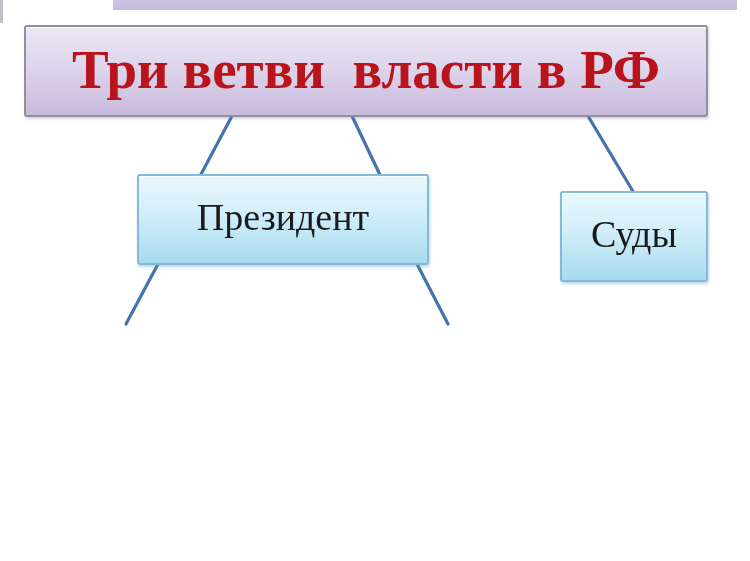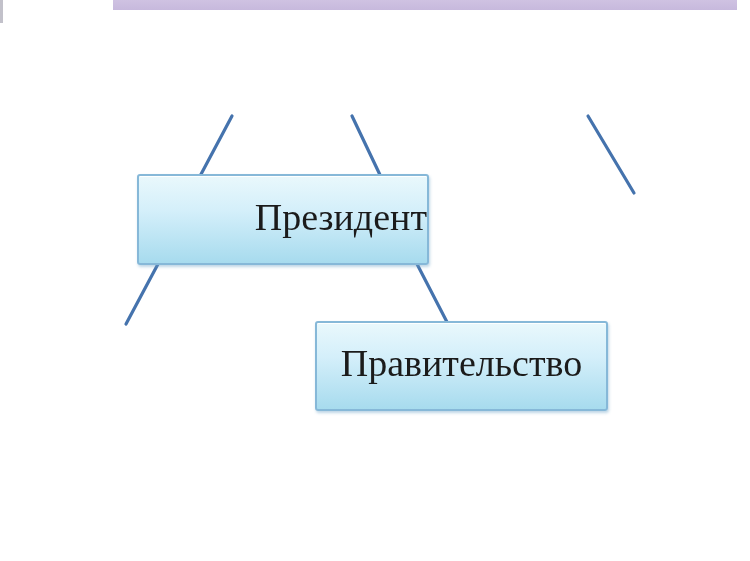--- a/index.html
+++ b/index.html
@@ -61,45 +61,48 @@
     border: 2px solid #86b8d8;
     border-radius: 3px;
     box-shadow: inset 0 1px 0 rgba(255,255,255,0.9), 1px 2px 3px rgba(110,165,200,0.45);
   }
   .node-label {
     color: #1b1b1b;
     font-size: 38px;
     line-height: 1;
     padding-bottom: 6px;
   }
-  #node-president  { left: 137px; top: 174px; width: 292px; height: 91px; justify-content: flex-end; }
+  #node-president  { left: 137px; top: 174px; width: 292px; height: 91px; }
   #node-courts     { left: 560px; top: 191px; width: 148px; height: 91px; }
   #node-parliament { left: 13px;  top: 321px; width: 292px; height: 89px; }
   #node-government { left: 315px; top: 321px; width: 293px; height: 90px; }
 </style>
 </head>
 <body>
 
 <div id="canvas">
 
   <div class="top-strip"></div>
   <div class="corner-artifact"></div>
 
   <svg id="connector-layer" viewBox="0 0 750 561" xmlns="http://www.w3.org/2000/svg">
     <line x1="232" y1="116" x2="199" y2="178" stroke="#4573ad" stroke-width="3.2" stroke-linecap="round"></line>
     <line x1="352" y1="116" x2="381" y2="177" stroke="#4573ad" stroke-width="3.2" stroke-linecap="round"></line>
     <line x1="588" y1="116" x2="634" y2="193" stroke="#4573ad" stroke-width="3.2" stroke-linecap="round"></line>
     <line x1="158" y1="264" x2="126" y2="324" stroke="#4573ad" stroke-width="3.2" stroke-linecap="round"></line>
     <line x1="417" y1="264" x2="448" y2="324" stroke="#4573ad" stroke-width="3.2" stroke-linecap="round"></line>
   </svg>
 
+  <div class="box title-box">
+    <span class="title-text">Три ветви  власти в РФ</span>
+  </div>
 
   <div id="node-president" class="box node-box">
     <span class="node-label">Президент</span>
   </div>
 
+  <div id="node-courts" class="box node-box">
+    <span class="node-label">Суды</span>
+  </div>
 
 
-  <div id="node-government" class="box node-box">
-    <span class="node-label">Правительство</span>
-  </div>
 
 </div>
 
 </body></html>

